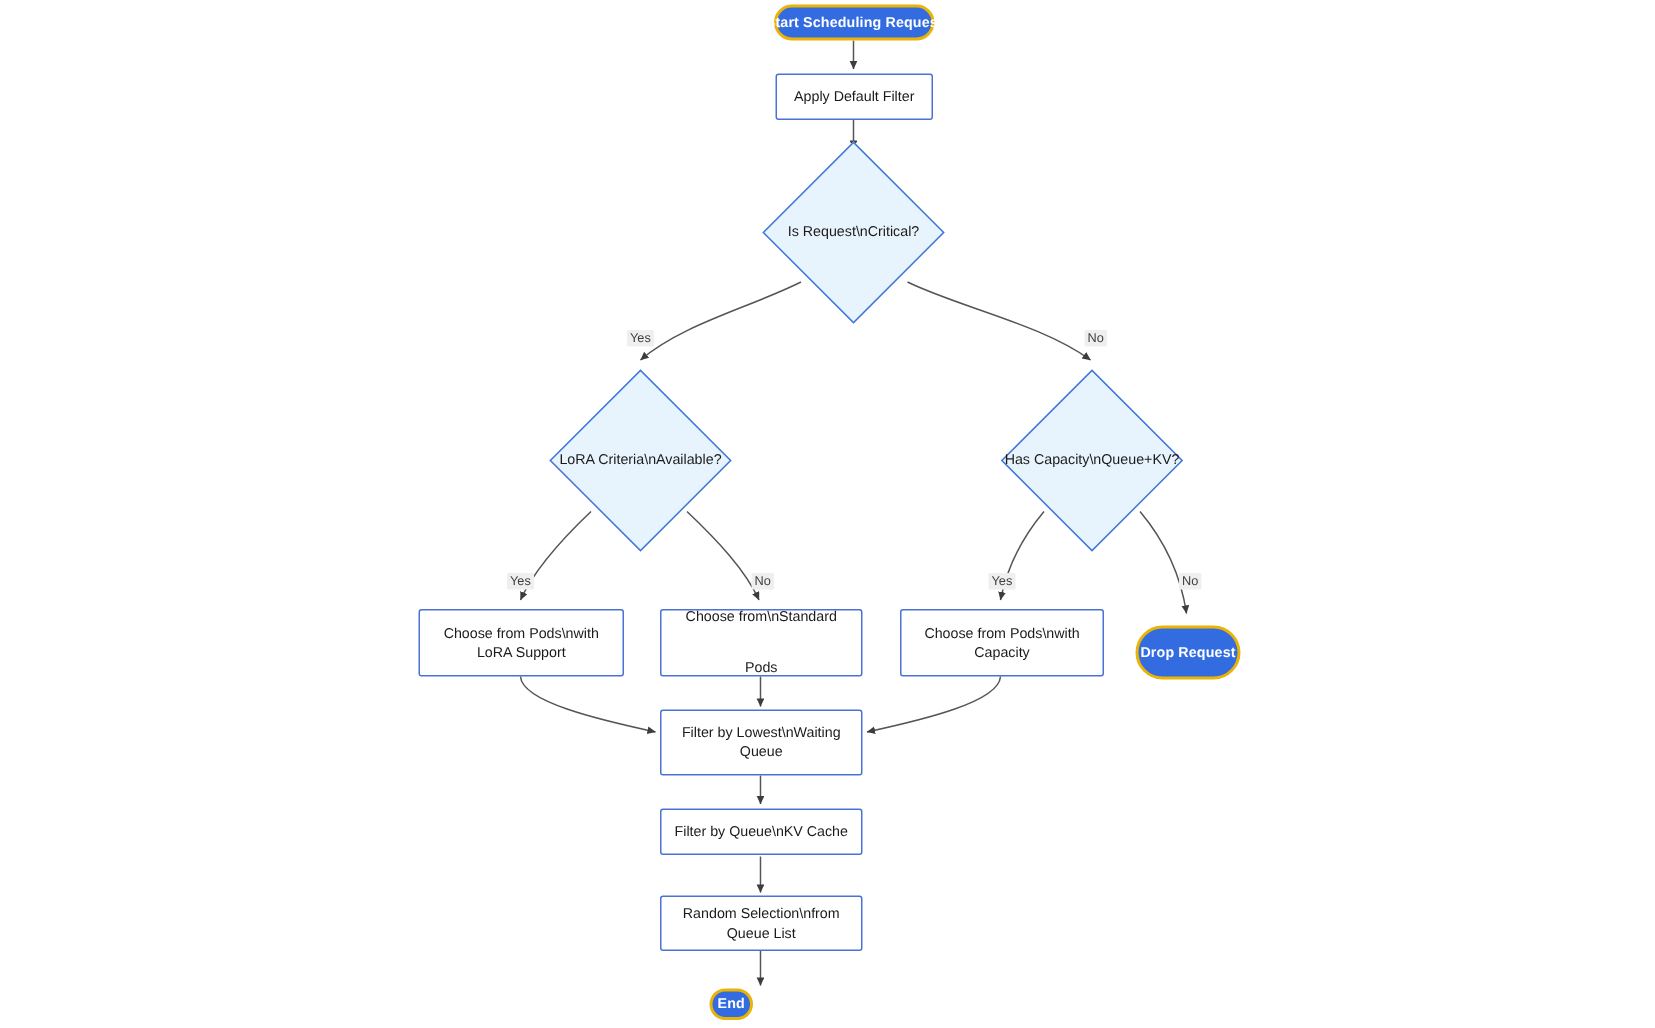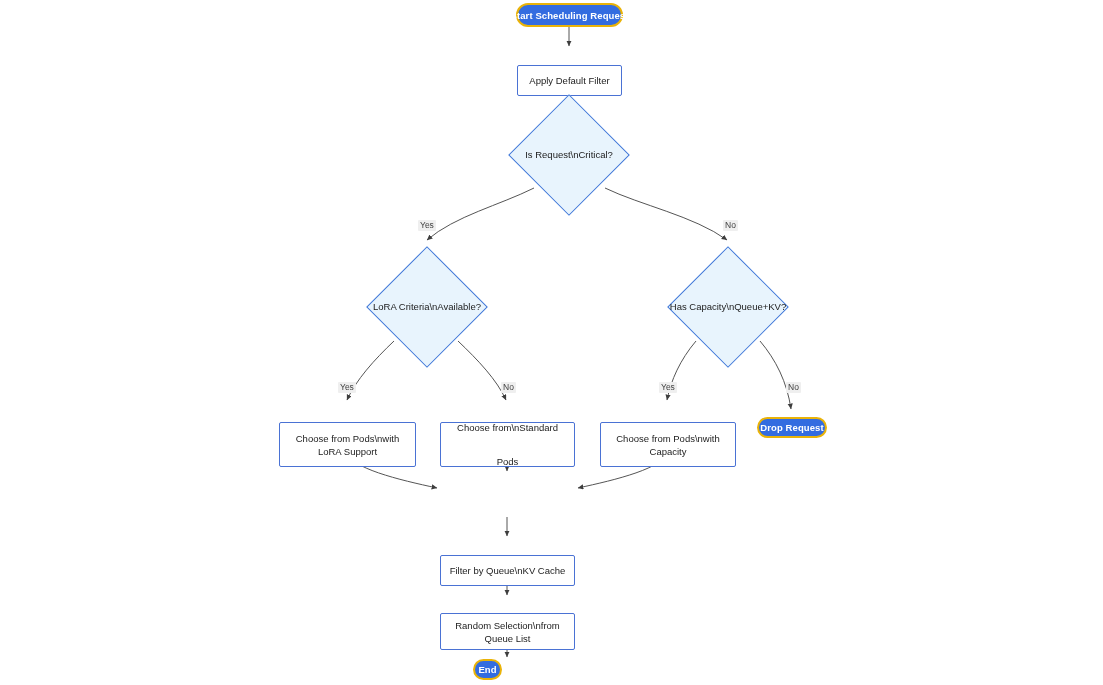--- a/index.html
+++ b/index.html
@@ -48,21 +48,20 @@
   }
   
   .node-process {
     background: #ffffff;
     border: 1.4px solid #4a72d4;
     border-radius: 2px;
     color: #1b1b1b;
     font-size: 9.5px;
     line-height: 13px;
     padding: 2px 6px;
-    margin-top: 16px;
   }
   .node-process .label-line {
     display: block;
   }
   
   .node-decision {
     background: transparent;
     border: none;
   }
   .node-decision .diamond-shape {
@@ -170,24 +169,28 @@
   <div class="node node-process" style="left:440px; top:406px; width:135px; height:45px; flex-direction:column;gap:21px;">
     <span class="label-line">Choose from\nStandard</span>
     <span class="label-line">Pods</span>
   </div>
 
   <div class="node node-process" style="left:600px; top:406px; width:136px; height:45px; flex-direction:column;">
     <span class="label-line">Choose from Pods\nwith</span>
     <span class="label-line">Capacity</span>
   </div>
 
-  <div class="node node-terminal" style="left:757px; top:417px; width:70px; height:21px;">
+  <div class="node node-terminal" style="left:757px; top:417px; width:70px; height:36px;">
     <span>Drop Request</span>
   </div>
 
+  <div class="node node-process" style="left:440px; top:473px; width:135px; height:44px; flex-direction:column;">
+    <span class="label-line">Filter by Lowest\nWaiting</span>
+    <span class="label-line">Queue</span>
+  </div>
 
   <div class="node node-process" style="left:440px; top:539px; width:135px; height:31px;">
     <span>Filter by Queue\nKV Cache</span>
   </div>
 
   <div class="node node-process" style="left:440px; top:597px; width:135px; height:37px; flex-direction:column;">
     <span class="label-line">Random Selection\nfrom</span>
     <span class="label-line">Queue List</span>
   </div>
 

